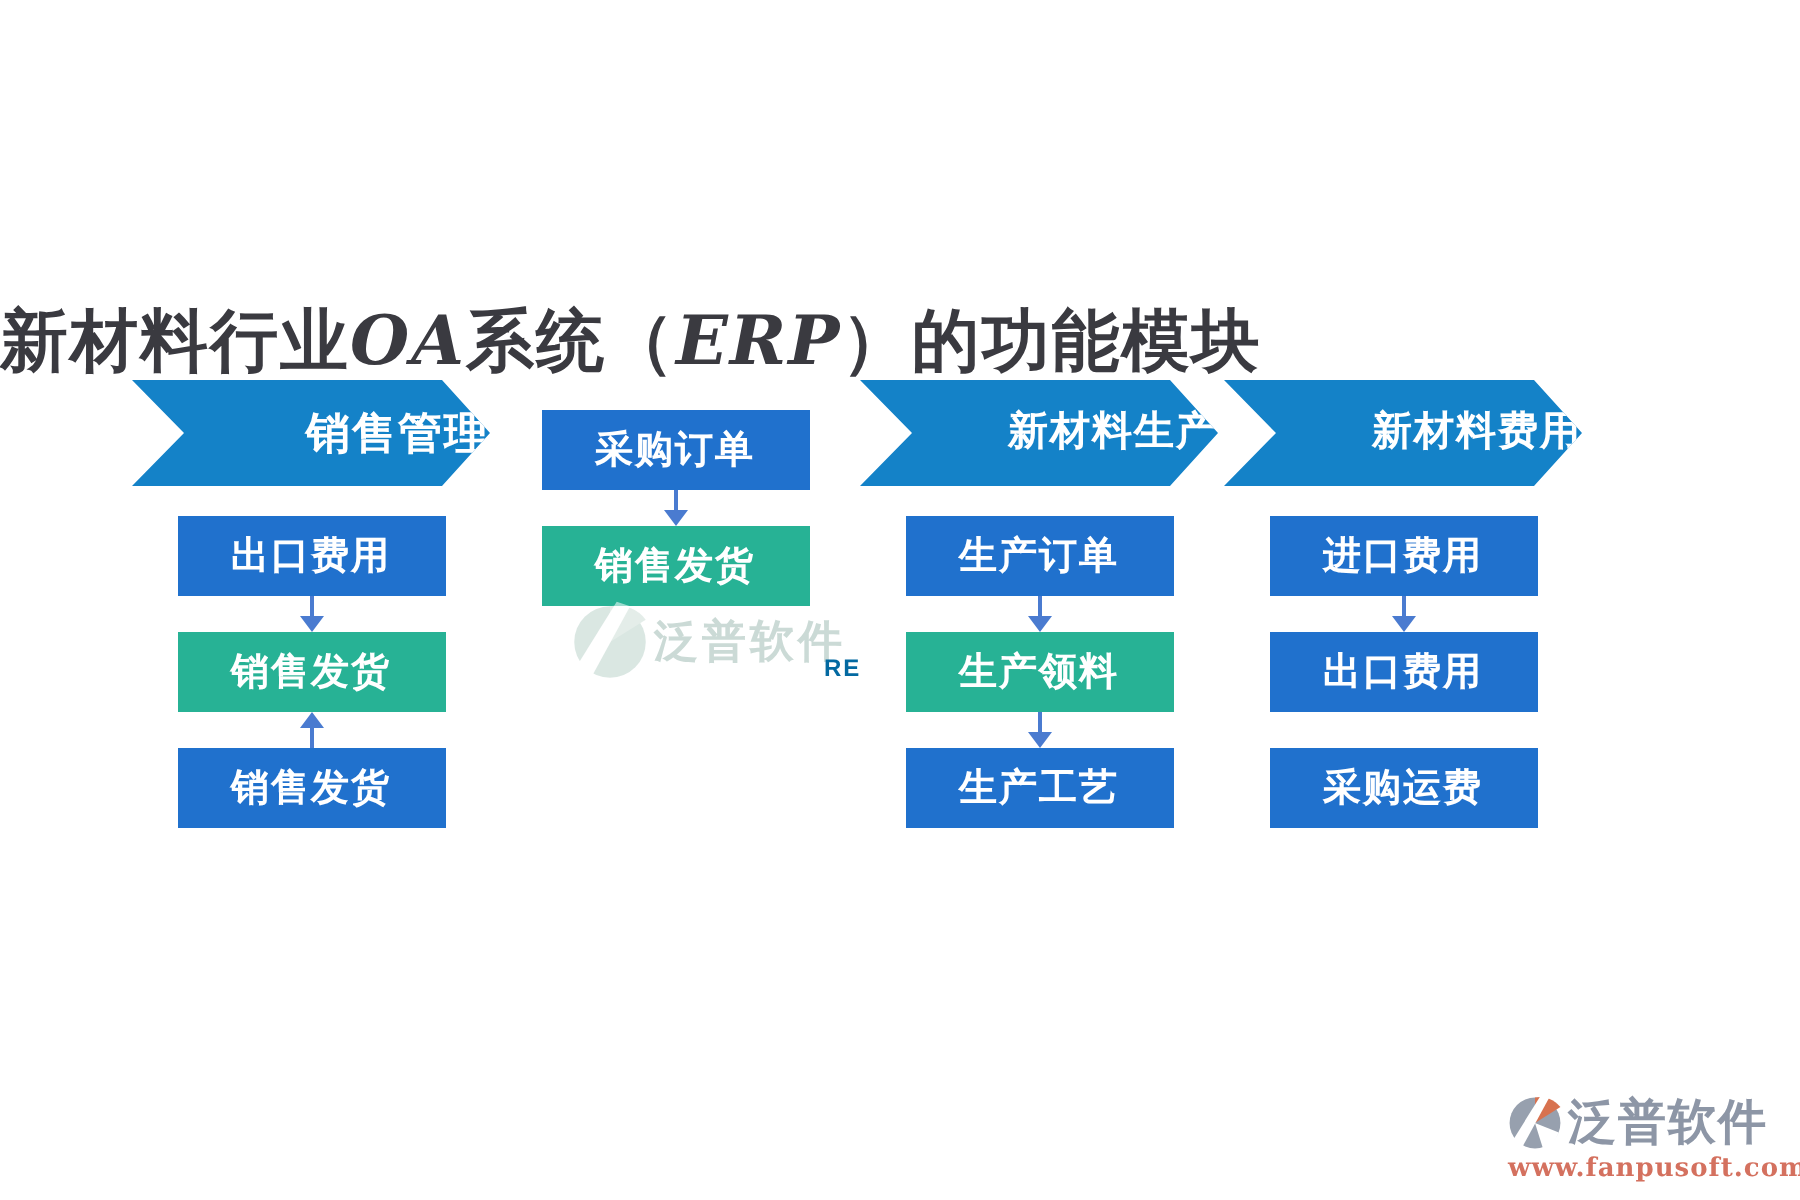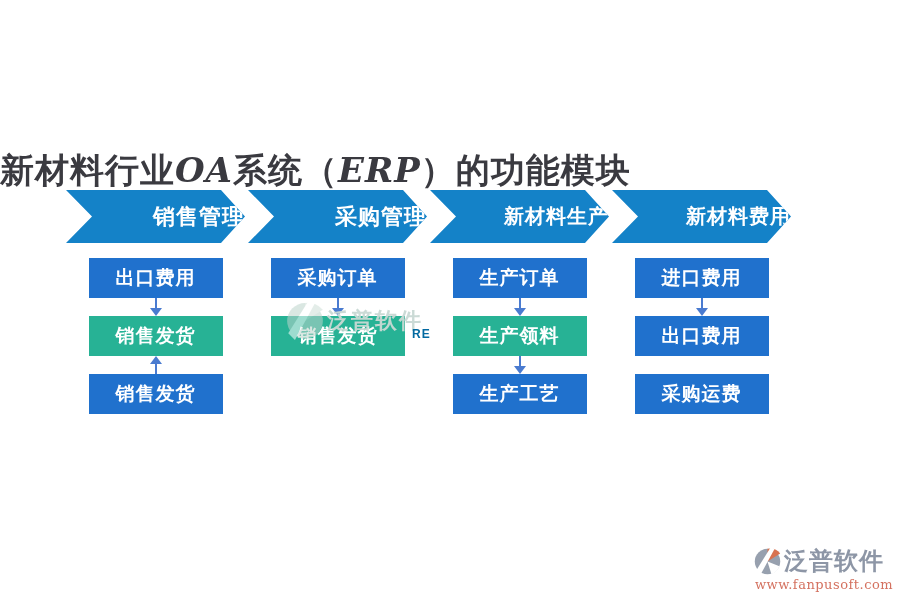--- a/index.html
+++ b/index.html
@@ -32,21 +32,21 @@
              z-index:5;pointer-events:none;}
   .watermark .wm-text{font-size:22px;font-weight:bold;color:var(--watermark_color);
                       letter-spacing:2px;opacity:.95;}
   .wm-re{position:absolute;left:412px;top:327px;z-index:5;font-size:12px;font-weight:bold;
          color:#0369a1;letter-spacing:1px;}
 
   
   .logo{position:absolute;left:754px;top:545px;width:140px;z-index:6;}
   .logo-row{display:flex;align-items:center;gap:3px;}
   .logo-name{font-size:24px;font-weight:bold;color:var(--logo_gray);letter-spacing:1px;}
-  .logo-url{font-family:"DejaVu Serif","Liberation Serif",serif;font-size:13px;font-weight:normal;
+  .logo-url{font-family:"DejaVu Serif","Liberation Serif",serif;font-size:13px;font-weight:bold;
             color:var(--url_red);text-align:center;margin-top:0;letter-spacing:.5px;}
 </style>
 </head>
 <body>
 
 <div class="page">
 
   <div class="title">
     <span>新材料行业</span><span class="lat">OA</span><span>系统（</span><span class="lat">ERP</span><span>）的功能模块</span>
   </div>
@@ -66,21 +66,20 @@
         <svg width="12" height="18" viewBox="0 0 12 18">
             <polygon points="0,8 12,8 6,0" fill="#4a7bd0"></polygon>
             <line x1="6" y1="7" x2="6" y2="18" stroke="#4a7bd0" stroke-width="2"></line>
           </svg>
       </div>
       <div class="box blue">销售发货</div>
     </div>
   </div>
 
   <div class="col" style="left:248px">
-    <div class="banner">采购管理</div>
     <div class="stack">
       <div class="box blue">采购订单</div>
       <div class="conn">
         <svg width="12" height="18" viewBox="0 0 12 18">
             <line x1="6" y1="0" x2="6" y2="11" stroke="#4a7bd0" stroke-width="2"></line>
             <polygon points="0,10 12,10 6,18" fill="#4a7bd0"></polygon>
           </svg>
       </div>
       <div class="box green">销售发货</div>
     </div>

